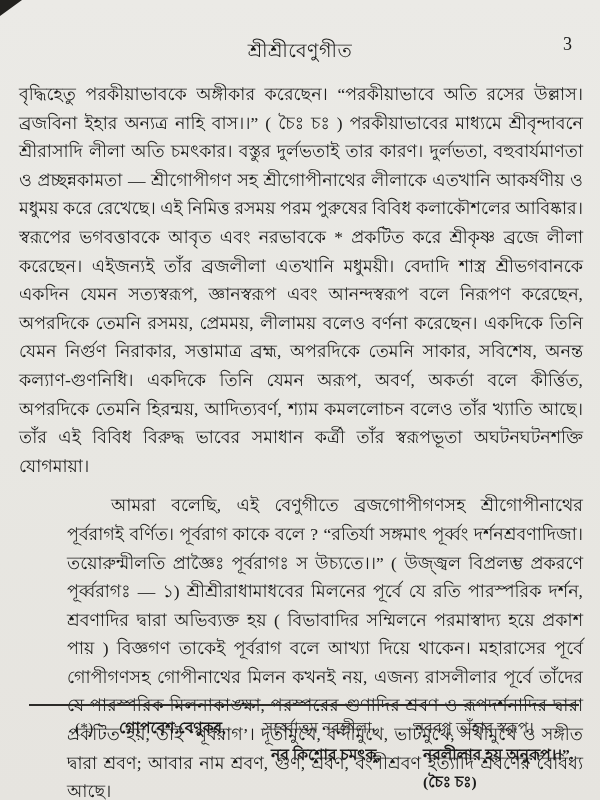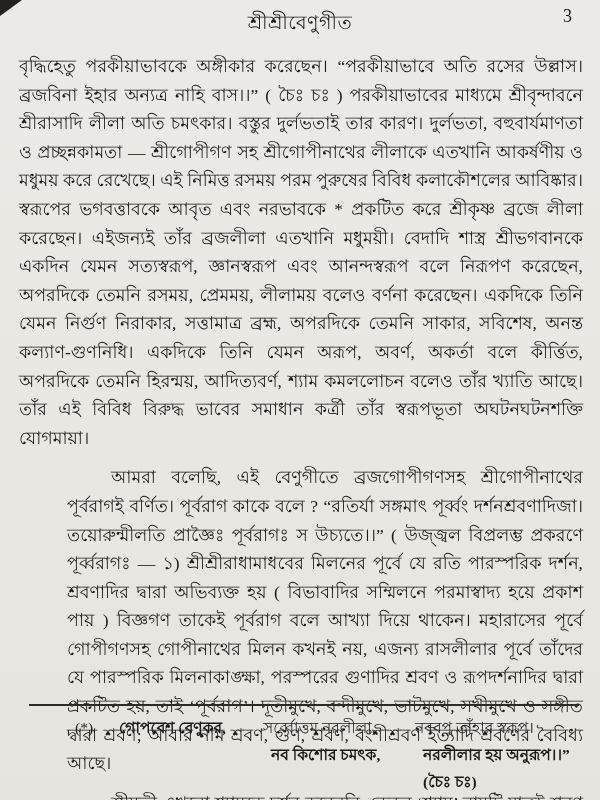--- a/index.html
+++ b/index.html
@@ -11,21 +11,21 @@
     font-family:"Liberation Serif","DejaVu Serif",serif;
     color:#1b1b1a;
     box-sizing:border-box;
     overflow:hidden;
   }
   .corner-artifact{
     position:absolute;top:0;left:0;width:22px;height:16px;
     background:#23221f;
     clip-path:polygon(0 0,100% 0,0 100%);
   }
-  .page-header{position:relative;height:30px;padding-top:8px;}
+  .page-header{position:relative;height:30px;padding-top:8px;margin-top:28px;}
   .page-title{
     position:absolute;left:0;right:0;top:8px;
     text-align:center;font-size:19px;letter-spacing:.5px;
   }
   .page-number{
     position:absolute;right:28px;top:6px;font-size:18px;
   }
   .body-text{
     padding:14px 17px 0 19px;
     font-size:17.5px;line-height:28.6px;

